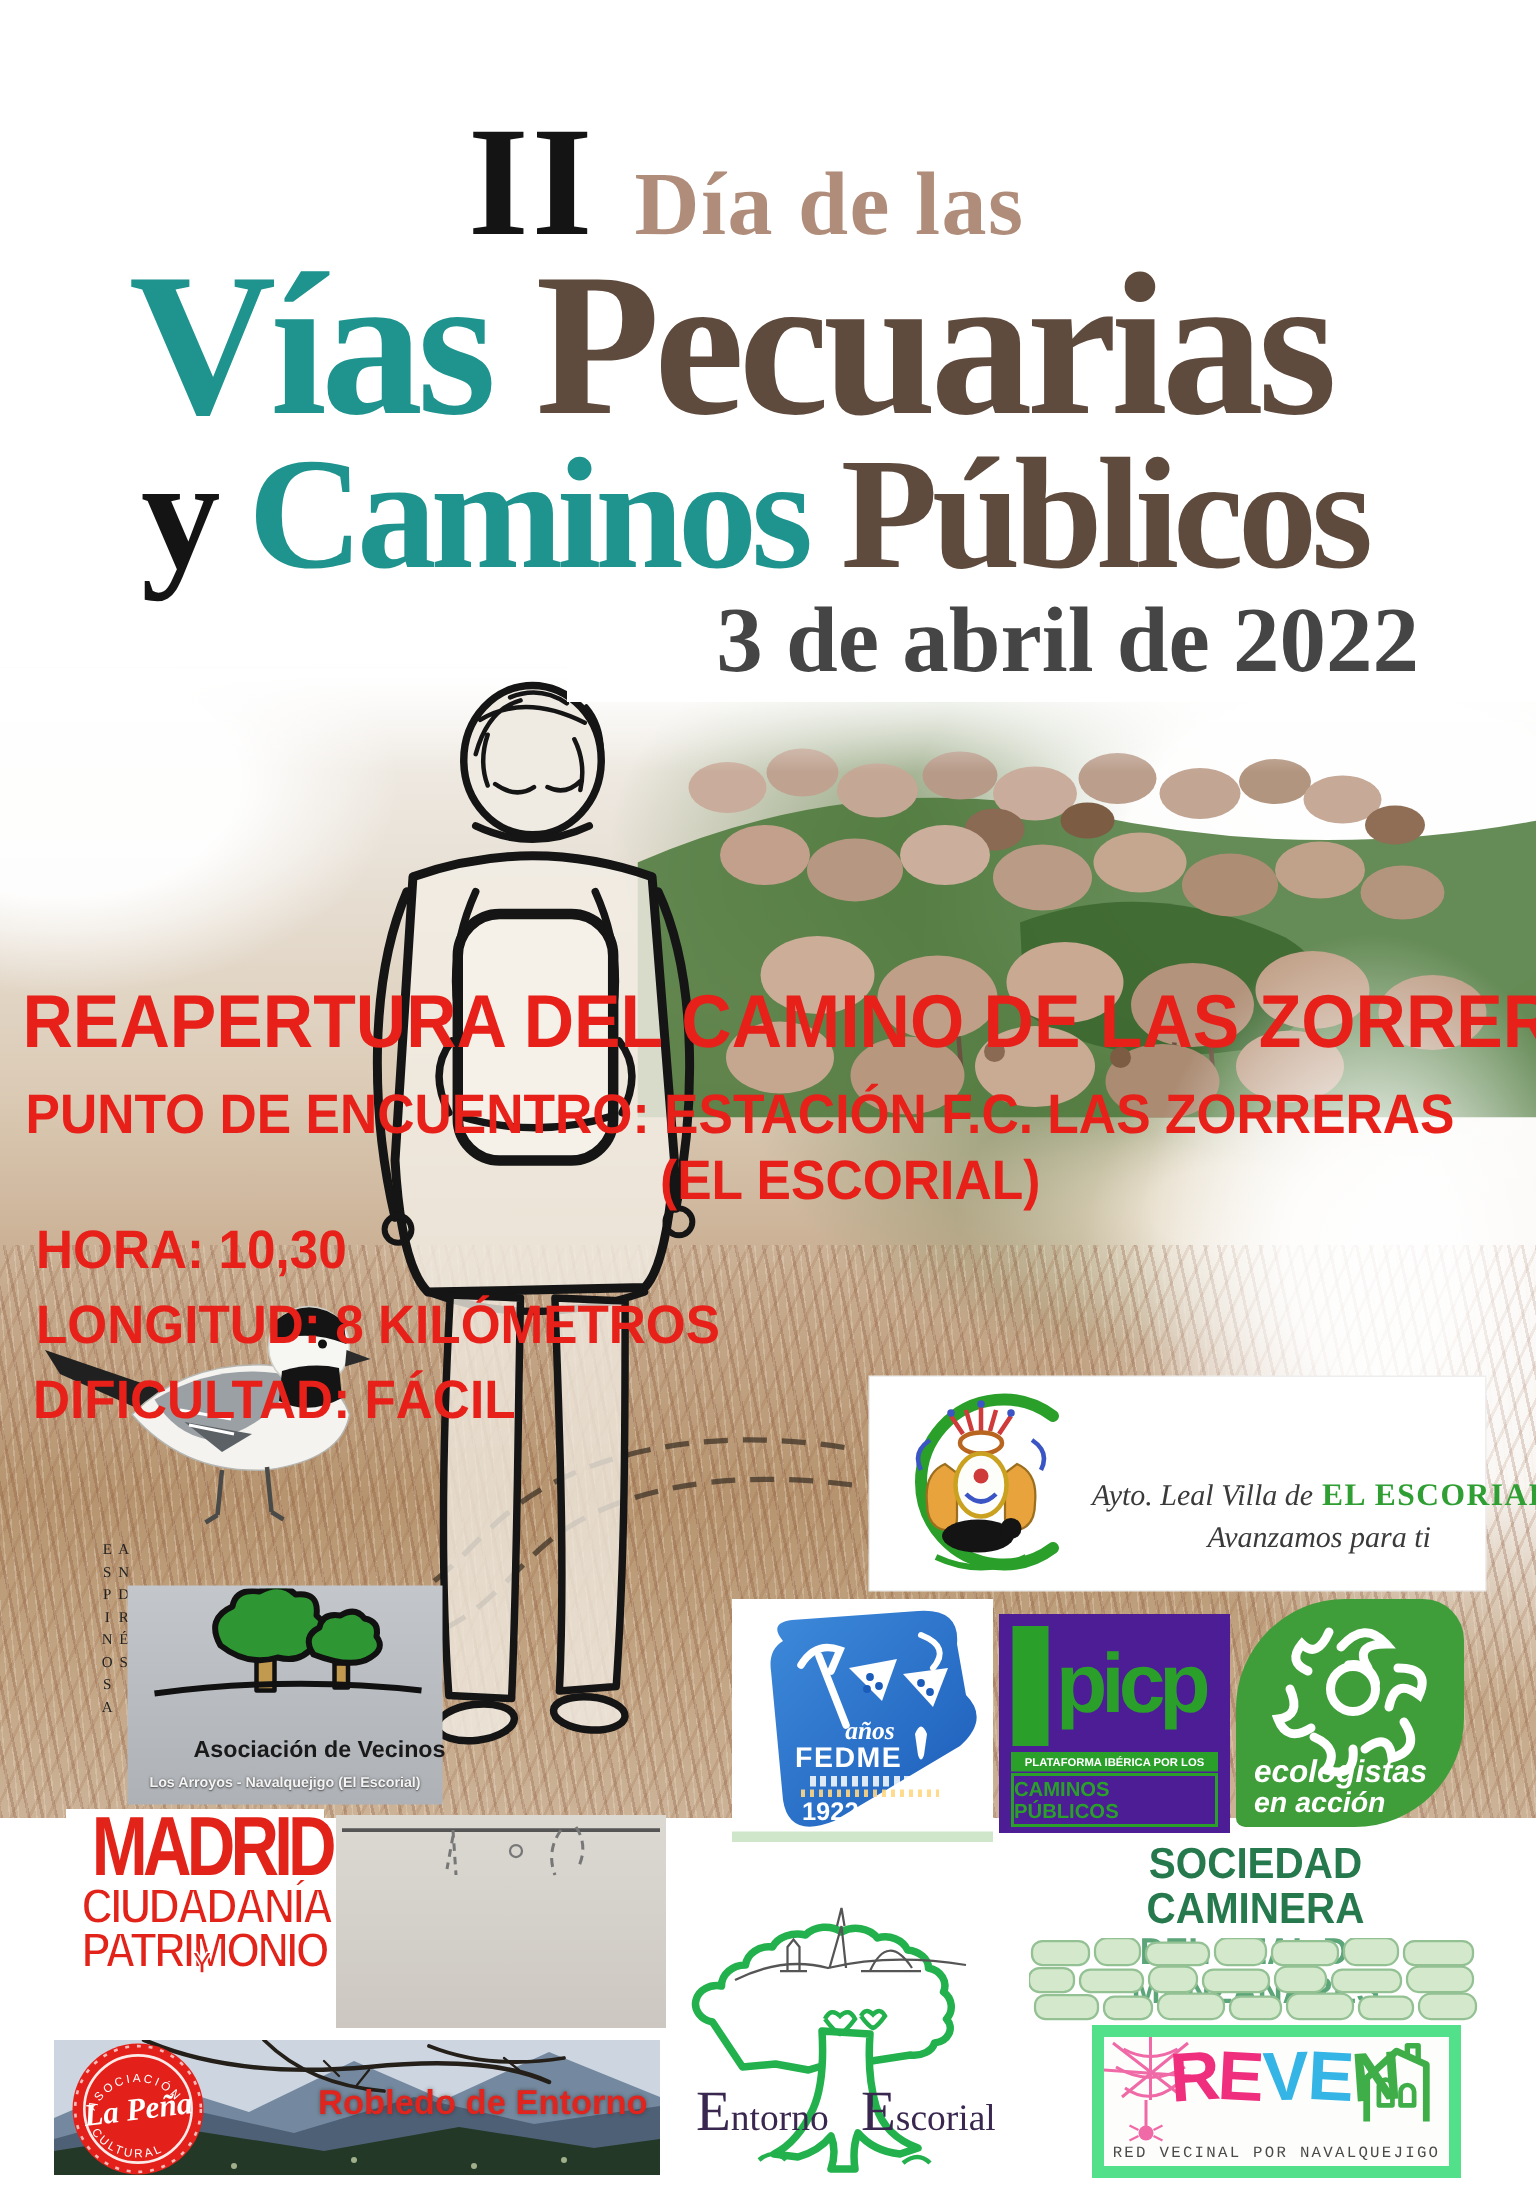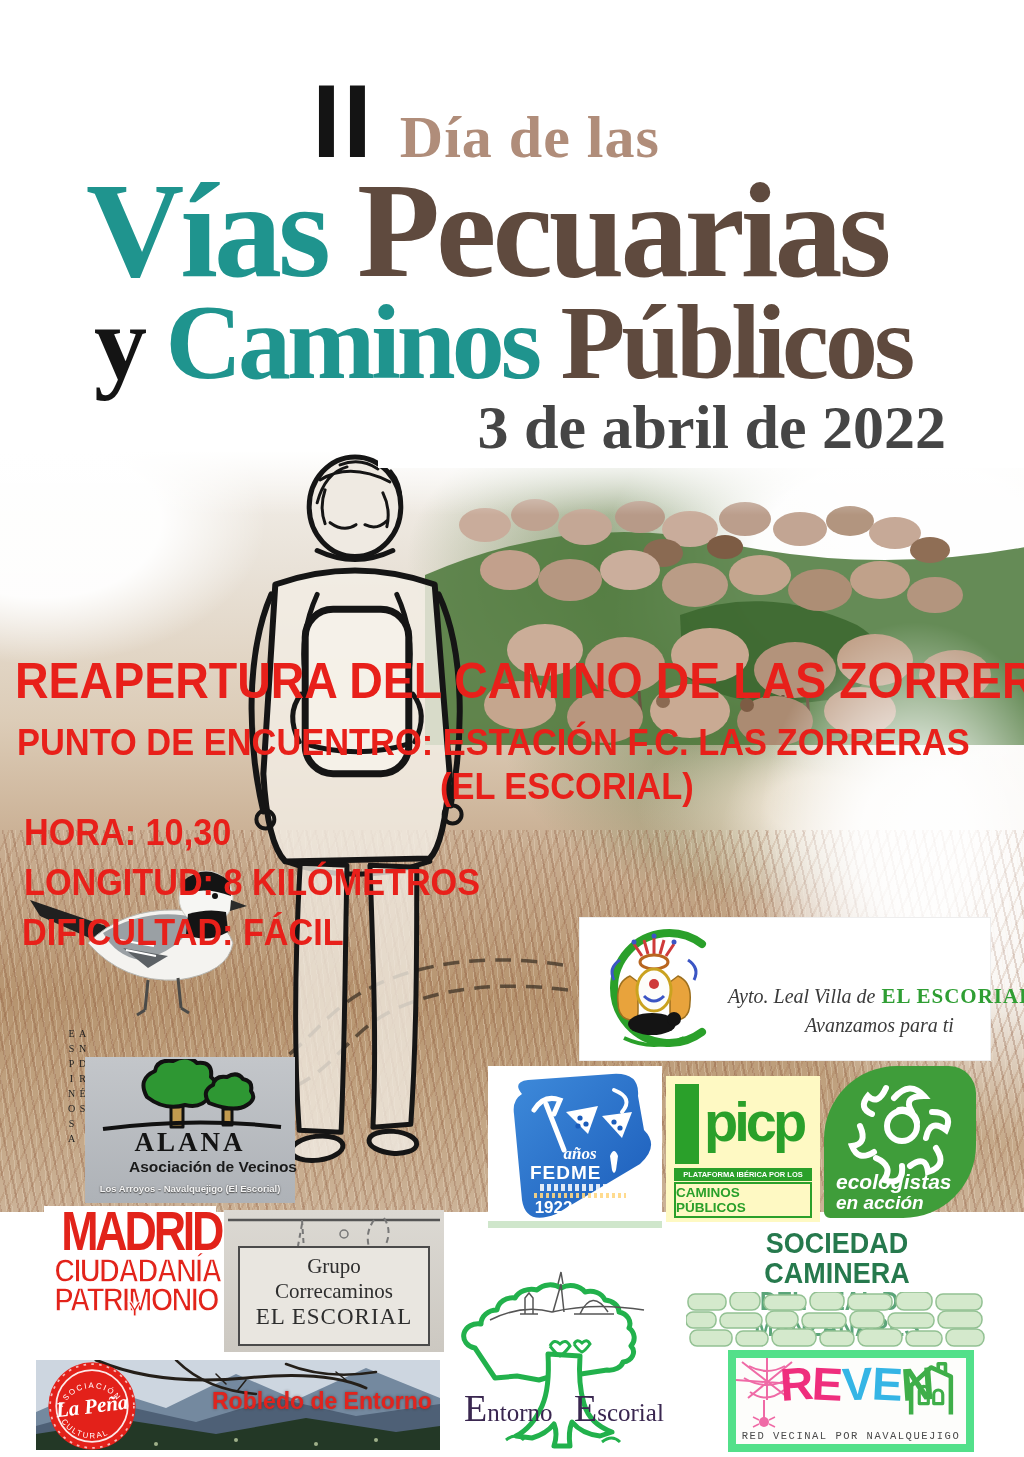--- a/index.html
+++ b/index.html
@@ -2,21 +2,21 @@
 <html><head>
 <meta charset="utf-8">
 <style>
   html,body{margin:0;padding:0;}
   body{width:1024px;height:1457px;position:relative;overflow:hidden;background:#fff;
        font-family:"Liberation Sans",sans-serif;}
   .abs{position:absolute;}
 
   
   .title-line1{left:312px;top:62px;white-space:nowrap;z-index:10;}
-  .title-edition{font-family:Liberation Sans, sans-serif;font-weight:bold;font-size:104px;color:#141414;letter-spacing:2px;}
+  .title-edition{font-family:Liberation Serif, serif;font-weight:bold;font-size:104px;color:#141414;letter-spacing:2px;}
   .title-small{font-family:"Liberation Serif",serif;font-weight:bold;font-size:60px;color:#b08d7a;margin-left:26px;letter-spacing:1px;}
   .title-line2{left:86px;top:152px;white-space:nowrap;z-index:10;
                font-family:"Liberation Serif",serif;font-weight:bold;font-size:136px;letter-spacing:-4px;}
   .title-line3{left:94px;top:282px;white-space:nowrap;z-index:10;
                font-family:"Liberation Serif",serif;font-weight:bold;font-size:106px;letter-spacing:-4px;}
   .w-teal{color:#1f948e;}
   .w-brown{color:#5f4a3e;}
   .w-black{color:#141414;}
   .date-box{left:378px;top:390px;width:646px;height:78px;background:#fff;z-index:9;}
   .title-date{right:78px;top:392px;z-index:10;font-family:"Liberation Serif",serif;font-weight:bold;
@@ -84,21 +84,21 @@
               font-family:"Liberation Serif",serif;font-style:italic;font-weight:bold;font-size:17px;}
   .fedme-name{position:absolute;left:42px;top:96px;width:100px;text-align:left;color:#fff;
               font-weight:bold;font-size:19px;letter-spacing:1px;}
   .fedme-tiny{position:absolute;left:52px;top:118px;width:80px;height:7px;
               background:repeating-linear-gradient(90deg,rgba(255,255,255,.85) 0 4px, rgba(0,0,0,0) 4px 7px);}
   .fedme-tiny2{position:absolute;left:46px;top:127px;width:92px;height:5px;
               background:repeating-linear-gradient(90deg,rgba(255,215,130,.9) 0 3px, rgba(0,0,0,0) 3px 6px);}
   .fedme-years{position:absolute;left:30px;top:132px;width:124px;text-align:center;color:#fff;
                font-weight:bold;font-size:17px;}
   
-  .picp{left:666px;top:1076px;width:154px;height:146px;background:#fef9c3;}
+  .picp{left:666px;top:1076px;width:154px;height:146px;background:#4c1d95;}
   .picp-bar{position:absolute;left:9px;top:8px;width:24px;height:80px;background:#2aa02a;}
   .picp-name{position:absolute;left:38px;top:18px;font-weight:bold;font-size:56px;line-height:56px;
              color:#2aa02a;letter-spacing:-4px;}
   .picp-strip1{position:absolute;left:8px;top:92px;width:138px;background:#2aa02a;color:#fff;
                font-weight:bold;font-size:7.5px;text-align:center;padding:2px 0;}
   .picp-strip2{position:absolute;left:8px;top:106px;width:134px;border:2px solid #2aa02a;color:#2aa02a;
                font-weight:bold;font-size:13.5px;padding:1px 0;}
   
   .ecolo{left:824px;top:1066px;width:152px;height:152px;background:#3f9d3a;
          border-radius:48% 18% 48% 4%;}
@@ -299,21 +299,20 @@
   <div class="abs logo alana">
     <svg class="alana-trees" viewBox="0 0 210 78">
       <g stroke="#111" stroke-linejoin="round">
         <rect x="86" y="46" width="12" height="22" fill="#c29a4f" stroke-width="3"></rect>
         <rect x="138" y="50" width="9" height="16" fill="#c29a4f" stroke-width="3"></rect>
         <path d="M62,38 q-10,-18 8,-26 q2,-12 18,-10 q14,-8 24,2 q16,-2 14,14 q12,10 -2,20 q-8,12 -24,8 q-20,6 -38,-8 Z" fill="#2e9733" stroke-width="4"></path>
         <path d="M124,44 q-8,-12 4,-18 q2,-10 14,-8 q10,-6 16,2 q10,2 8,12 q6,8 -4,14 q-12,8 -38,-2 Z" fill="#2e9733" stroke-width="4"></path>
         <path d="M18,70 q90,-12 178,-2" fill="none" stroke-width="4"></path>
       </g>
     </svg>
-    <div class="alana-name">ALANA</div>
     <div class="alana-sub">Asociación de Vecinos</div>
     <div class="alana-cap">Los Arroyos - Navalquejigo (El Escorial)</div>
   </div>
 
   <div class="abs logo fedme">
     <svg class="fedme-blob" viewBox="0 0 162 148">
       <defs>
         <linearGradient id="bluegrad" x1="0" y1="0" x2="1" y2="1">
           <stop offset="0" stop-color="#3e8ada"></stop>
             <stop offset="1" stop-color="#1b5cba"></stop>
@@ -373,25 +372,20 @@
     <div class="madrid-y">Y</div>
   </div>
 
   <div class="abs logo correcaminos">
     <svg class="cc-map" viewBox="0 0 220 142">
       <path d="M4,10 L216,10" stroke="#555" stroke-width="2.5" fill="none"></path>
       <path d="M78,10 L80,40 M78,14 l-4,22" stroke="#777" stroke-width="2" stroke-dasharray="5 4" fill="none"></path>
       <path d="M150,10 q-10,14 -4,30 M160,8 q8,12 2,26" stroke="#777" stroke-width="2" stroke-dasharray="6 4" fill="none"></path>
       <circle cx="120" cy="24" r="4" fill="none" stroke="#777" stroke-width="1.5"></circle>
     </svg>
-    <div class="cc-box">
-      <div class="cc-l1">Grupo</div>
-      <div class="cc-l2">Correcaminos</div>
-      <div class="cc-l3">EL ESCORIAL</div>
-    </div>
   </div>
 
   <div class="abs logo sociedad">
     <div class="soc-l1">SOCIEDAD CAMINERA</div>
     <div class="soc-l2">DEL REAL DE MANZANARES</div>
     <svg class="soc-wall" viewBox="0 0 300 56">
       <g fill="#d4e9cc" stroke="#93c193" stroke-width="1.5">
         <rect x="2" y="2" width="38" height="16" rx="7"></rect>
           <rect x="44" y="0" width="30" height="18" rx="8"></rect>
         <rect x="78" y="3" width="42" height="15" rx="7"></rect>

